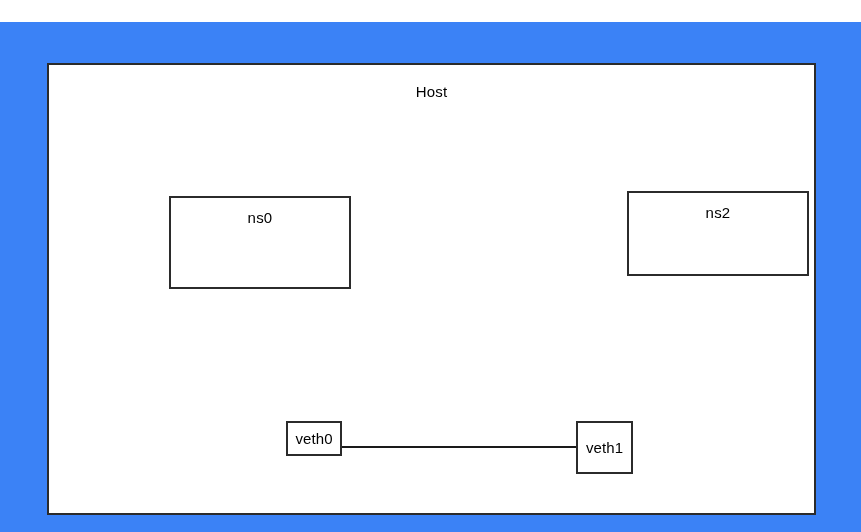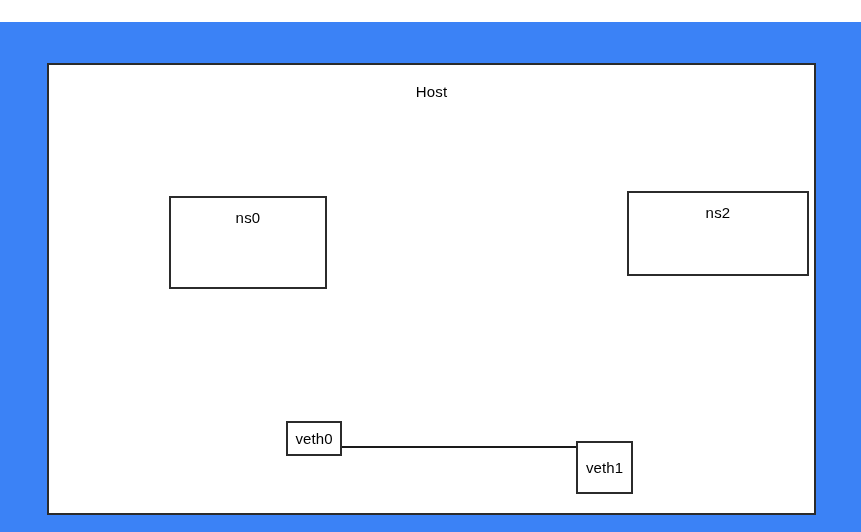--- a/index.html
+++ b/index.html
@@ -55,21 +55,21 @@
     top: 11px;
     text-align: center;
     font-size: 15px;
     line-height: 18px;
     color: #000000;
     letter-spacing: 0.2px;
   }
   #ns0-box {
     left: 120px;
     top: 131px;
-    width: 158px;
+    width: 182px;
     height: 93px;
     padding-left: 20px;
   }
   #ns2-box {
     left: 578px;
     top: 126px;
     width: 182px;
     height: 85px;
   }
   
@@ -90,21 +90,21 @@
     white-space: nowrap;
   }
   #veth0-box {
     left: 237px;
     top: 356px;
     width: 56px;
     height: 35px;
   }
   #veth1-box {
     left: 527px;
-    top: 376px;
+    top: 356px;
     width: 57px;
     height: 53px;
   }
   
   #veth-link {
     position: absolute;
     left: 292px;
     top: 381px;
     width: 236px;
     height: 2px;

